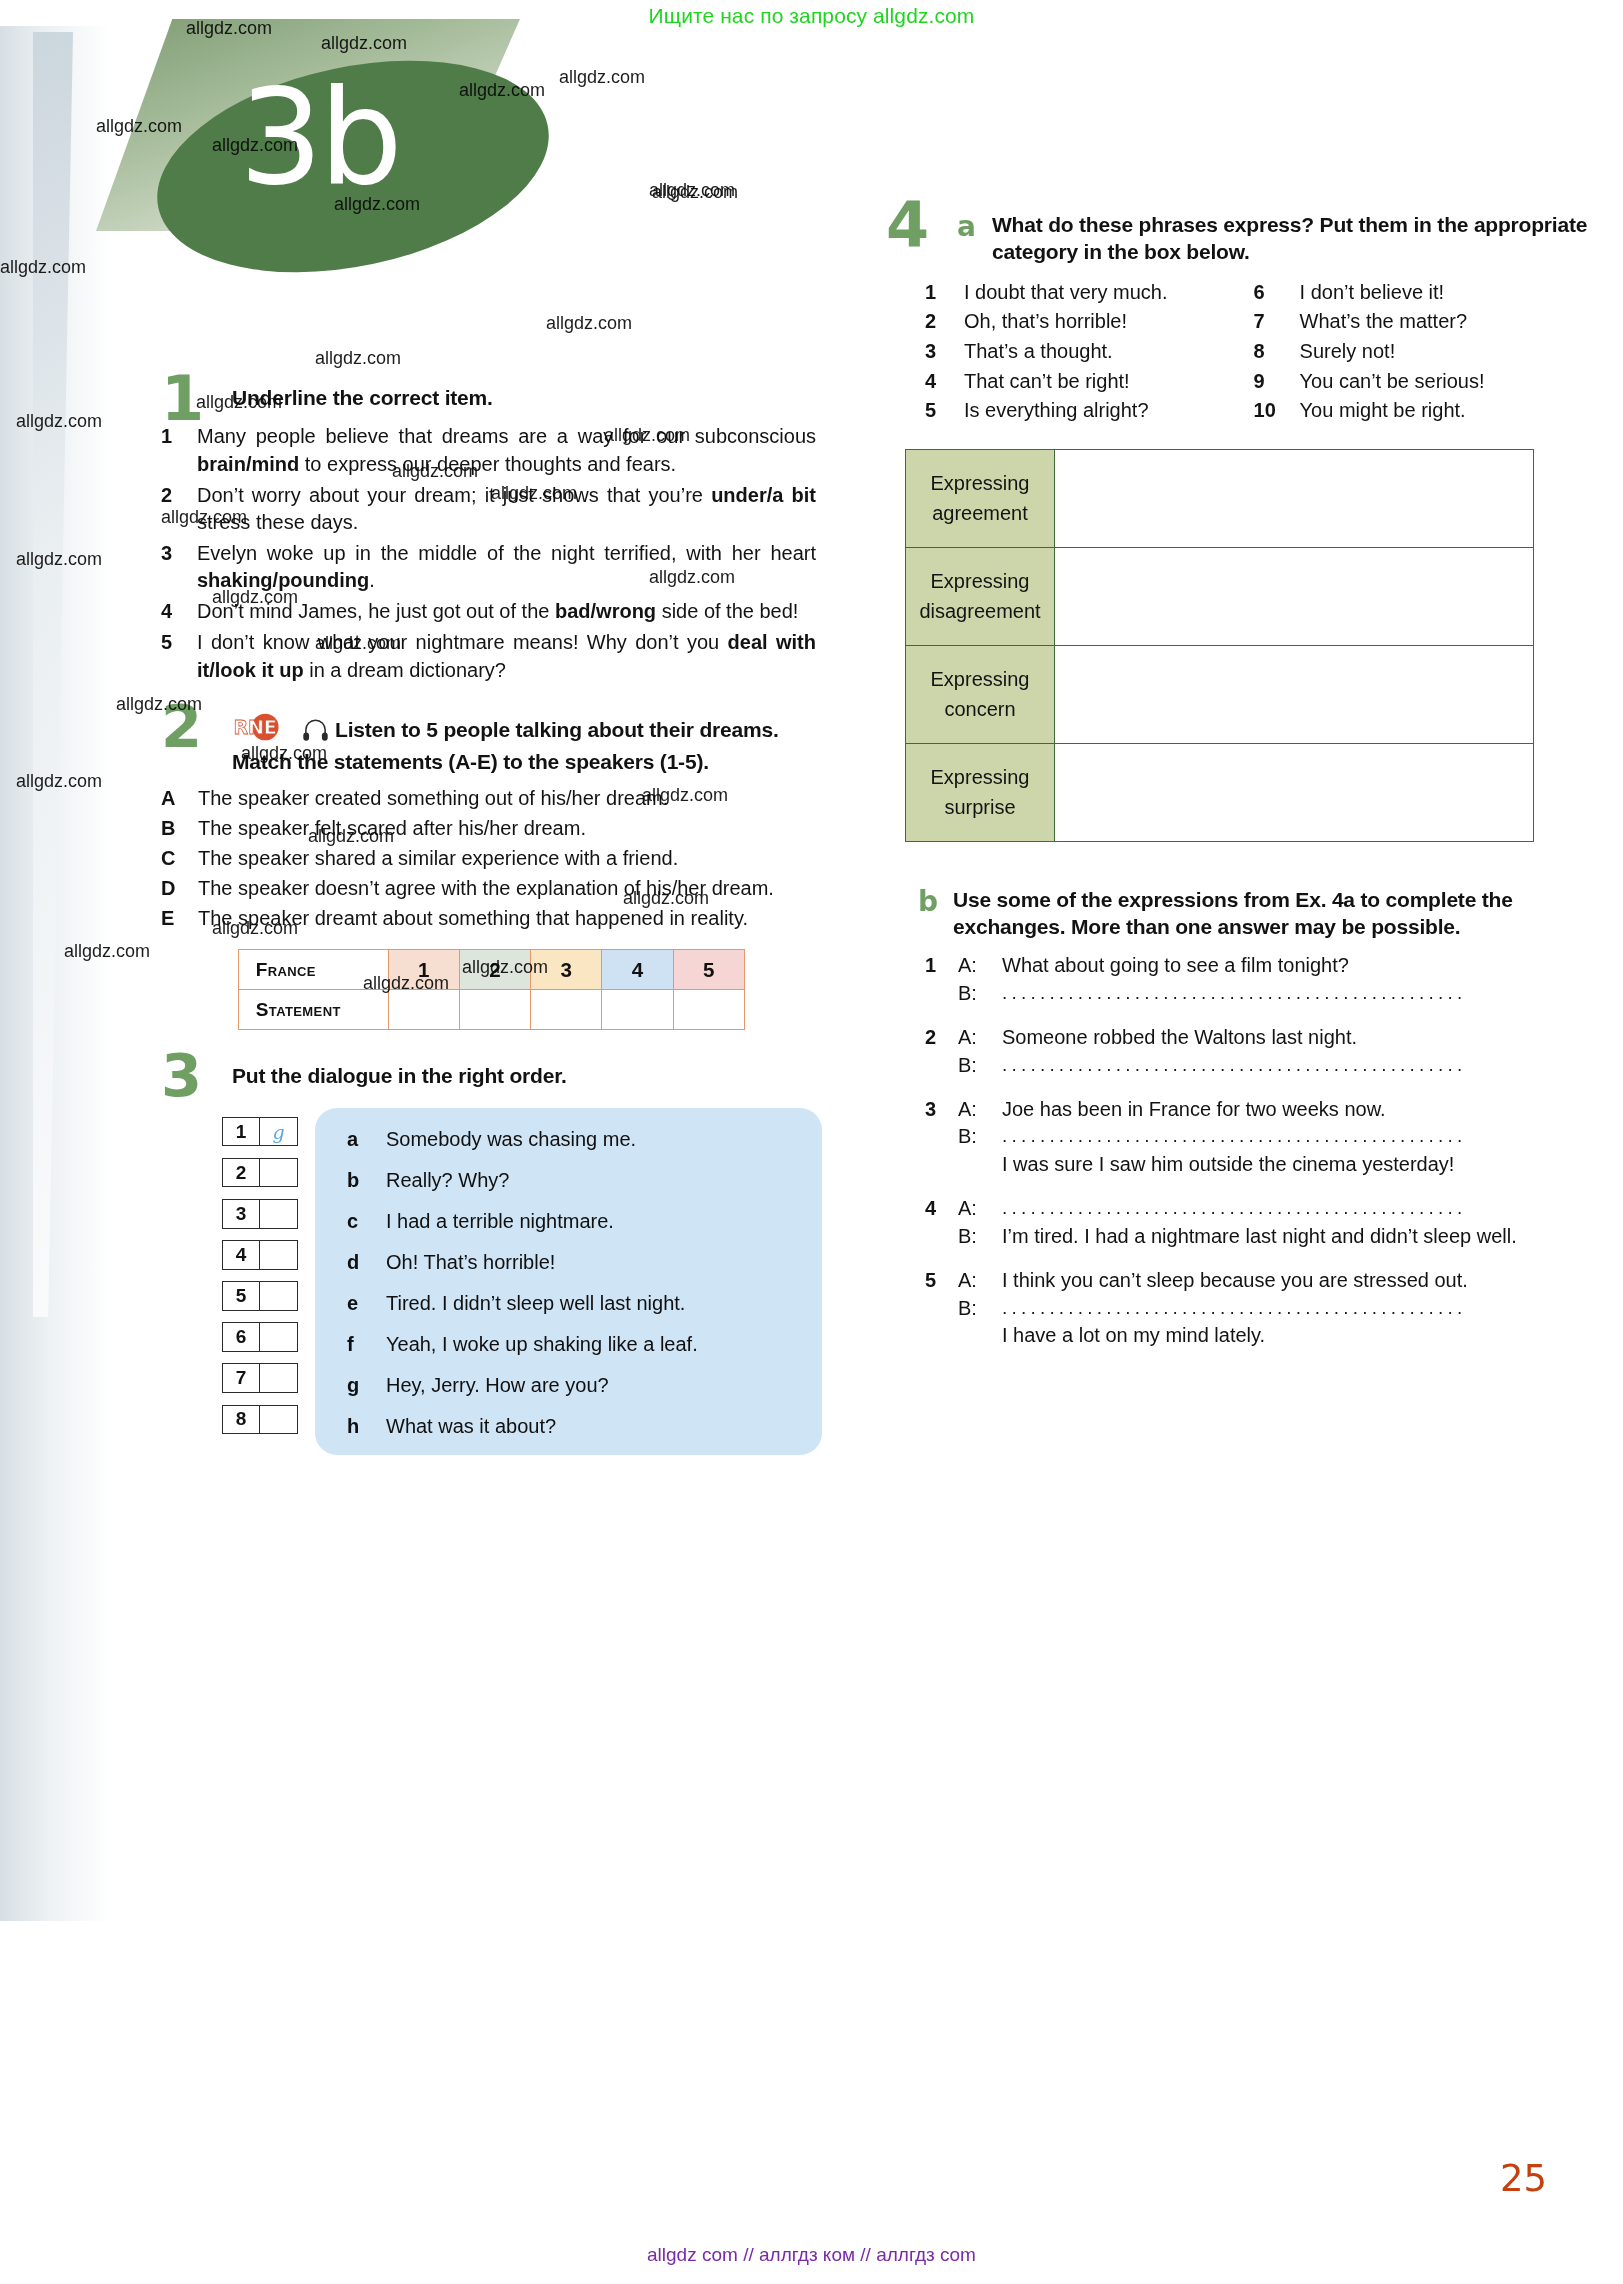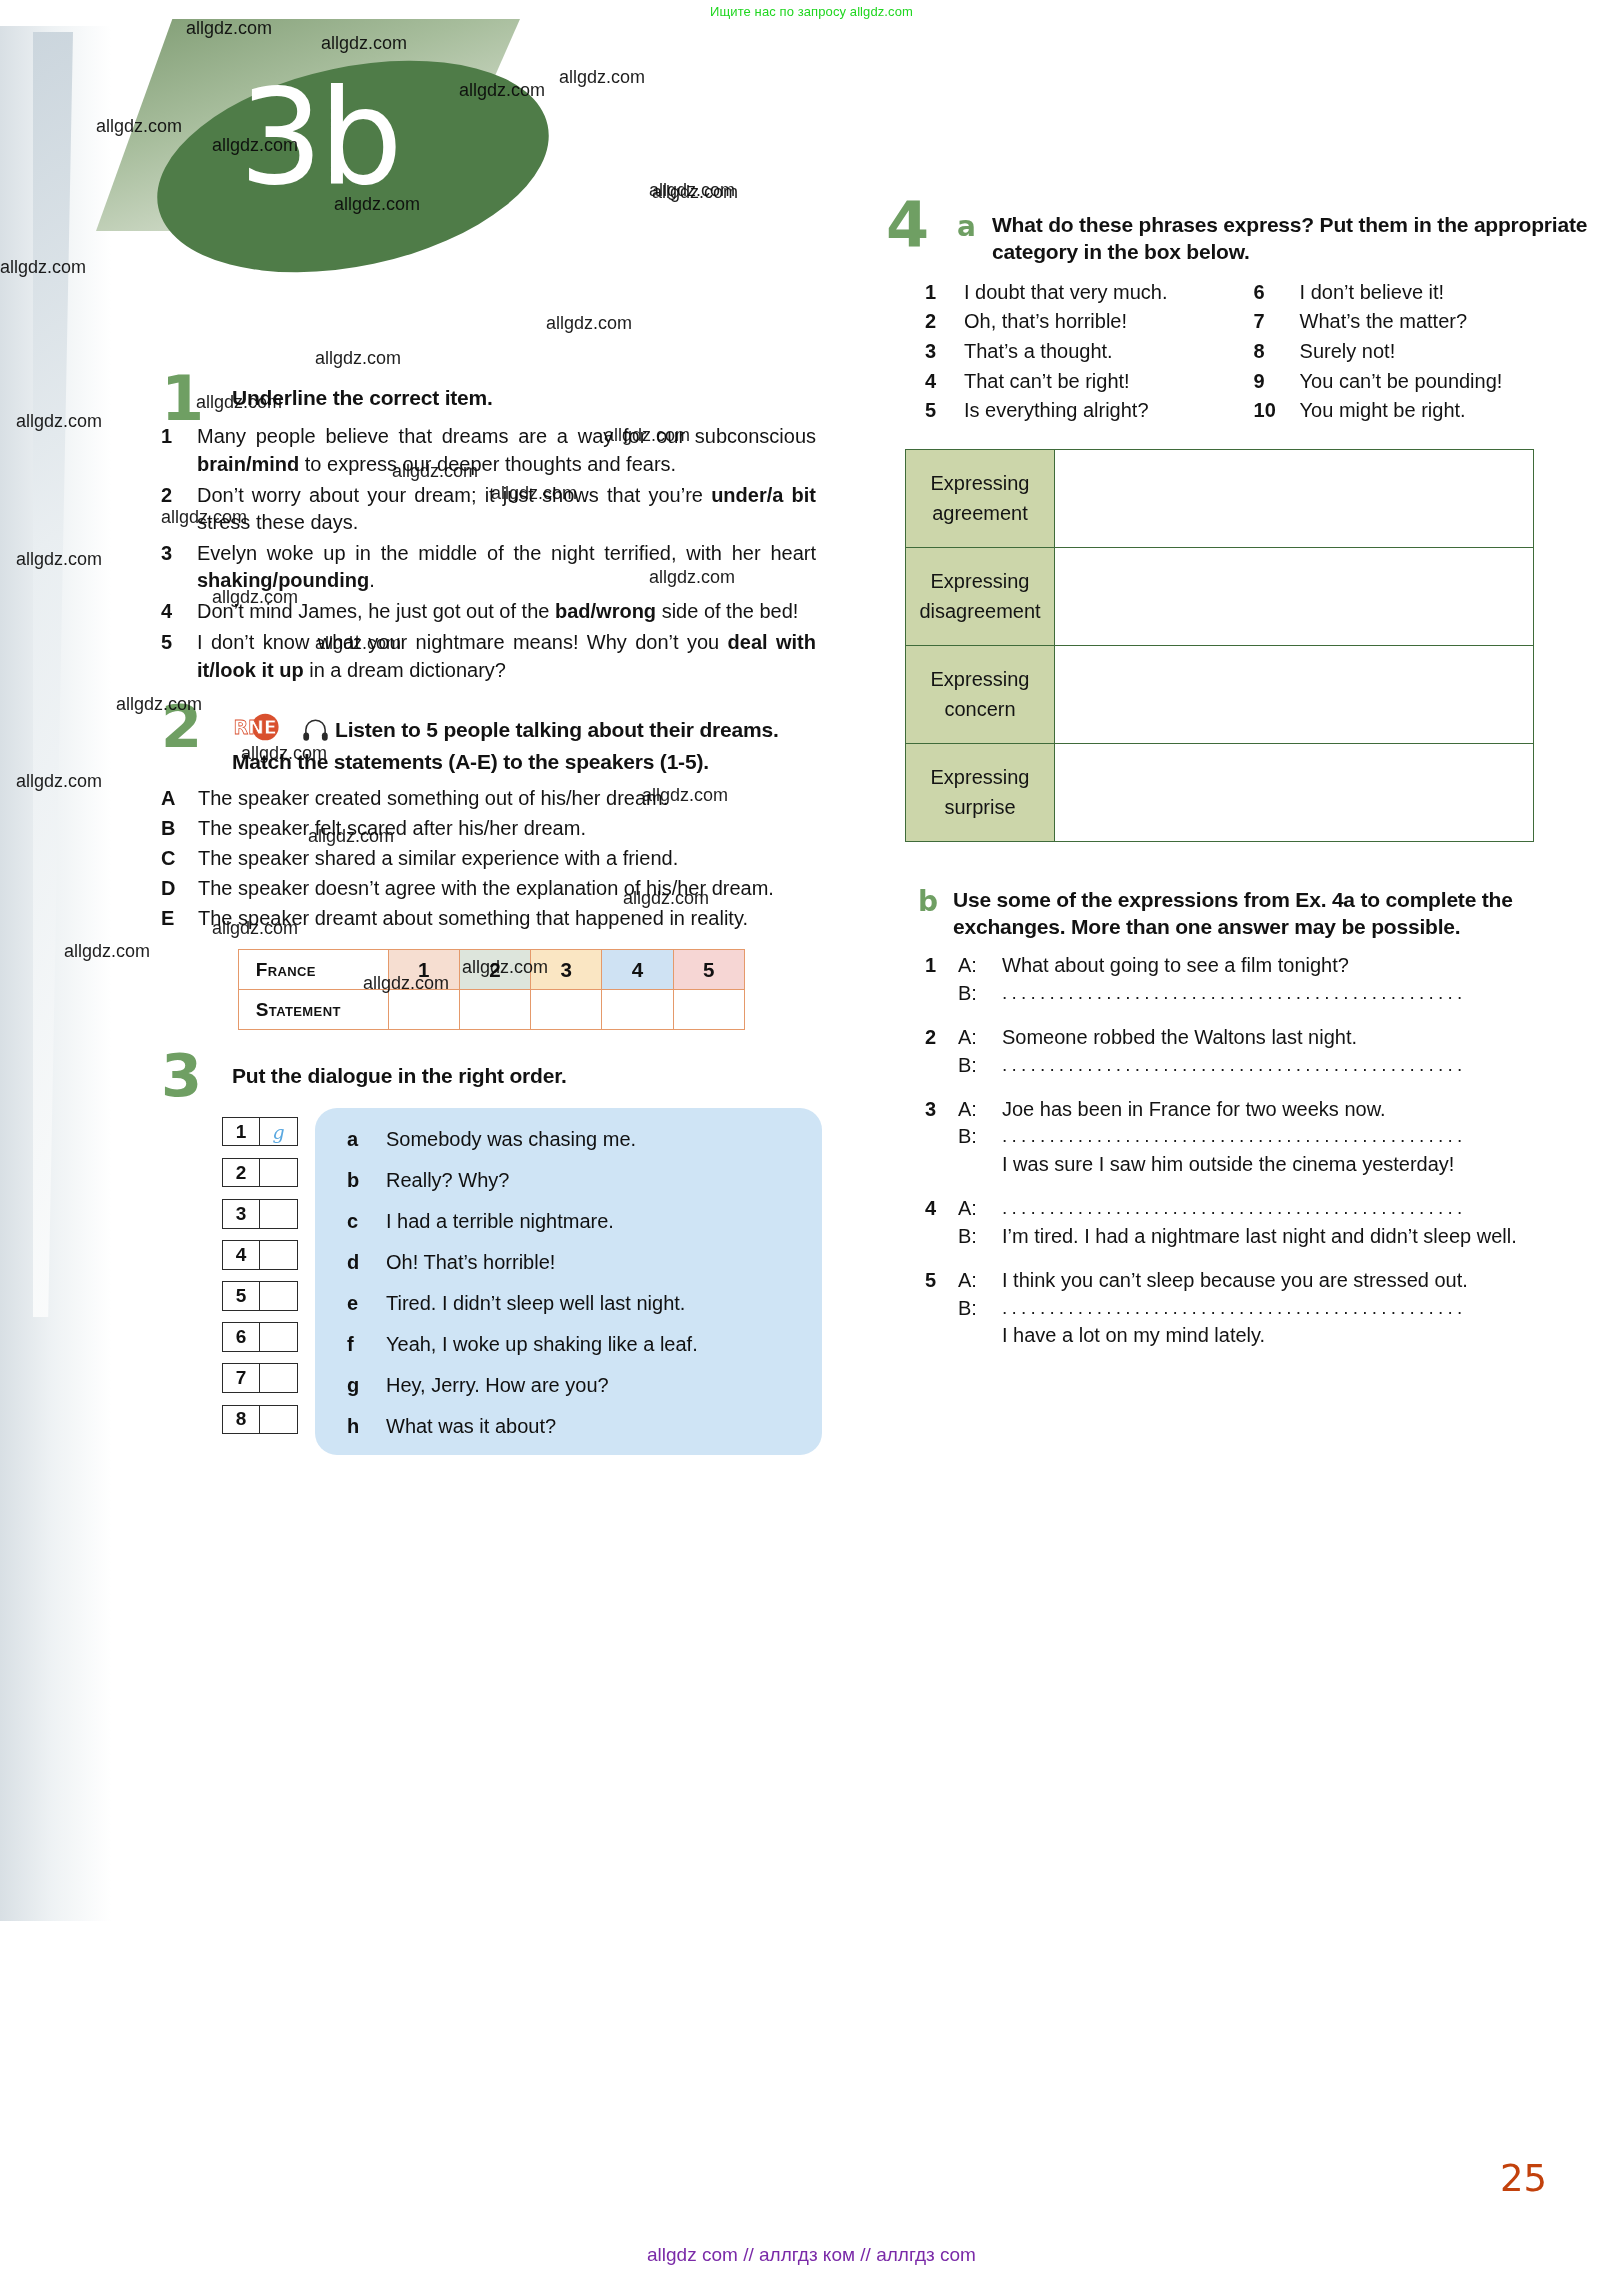--- a/index.html
+++ b/index.html
@@ -7,21 +7,21 @@
     width: 1623px; height: 2284px;
     background: #ffffff;
     font-family: "Liberation Sans", sans-serif;
     overflow: hidden;
   }
   .page { position: relative; width: 1623px; height: 2284px; background:#fff; }
 
   
   .topbanner {
     position:absolute; top:3.9px; left:0; width:100%;
-    text-align:center; color:#1fd61f; font-size:13px;
+    text-align:center; color:#1fd61f; font-size:21px;
     font-family:"Liberation Sans", sans-serif; letter-spacing:0.1px;
   }
   .footbanner {
     position:absolute; bottom:18px; left:0; width:100%;
     text-align:center; color:#7a2aa8; font-size:19px;
   }
   .wm {
     position:absolute; color:#0a0a0a; font-size:18px;
     font-family:"Liberation Sans", sans-serif; white-space:nowrap;
     opacity:.92; pointer-events:none;
@@ -395,21 +395,21 @@
             <div class="prow">
               <span class="mk">7</span>
               <span>What’s the matter?</span>
             </div>
             <div class="prow">
               <span class="mk">8</span>
               <span>Surely not!</span>
             </div>
             <div class="prow">
               <span class="mk">9</span>
-              <span>You can’t be pounding!</span>
+              <span>You can’t be serious!</span>
             </div>
             <div class="prow">
               <span class="mk">10</span>
               <span>You might be right.</span>
             </div>
           </div>
       </div>
 
       <table class="cat">
         <tbody>

